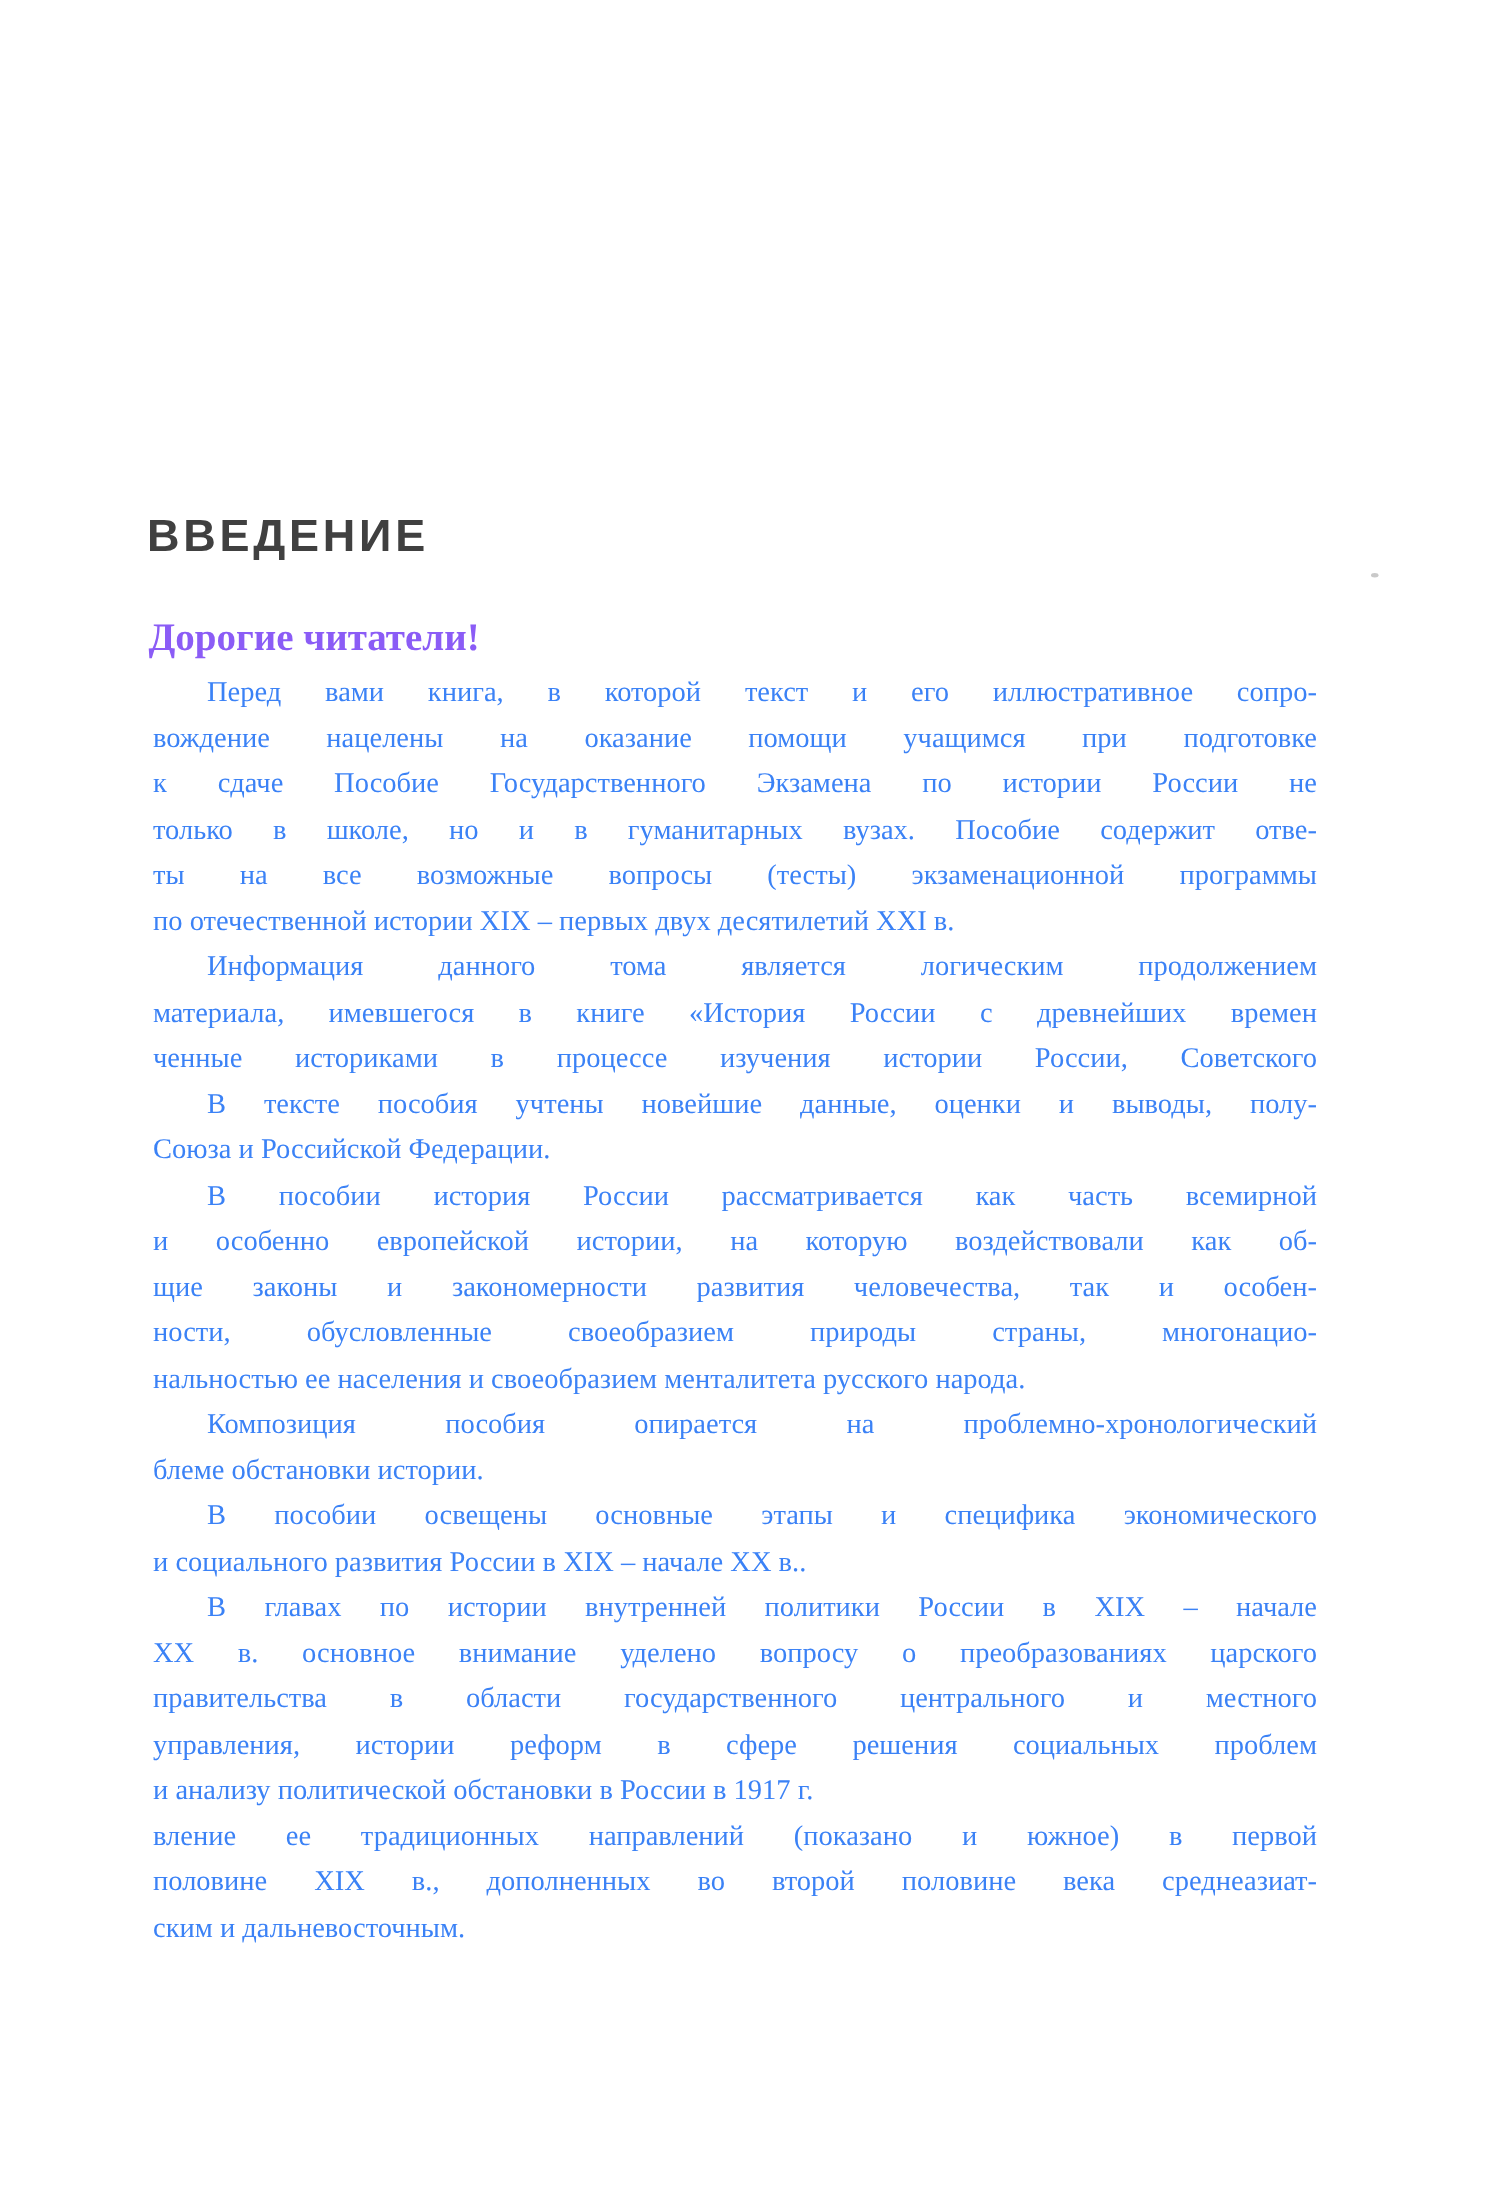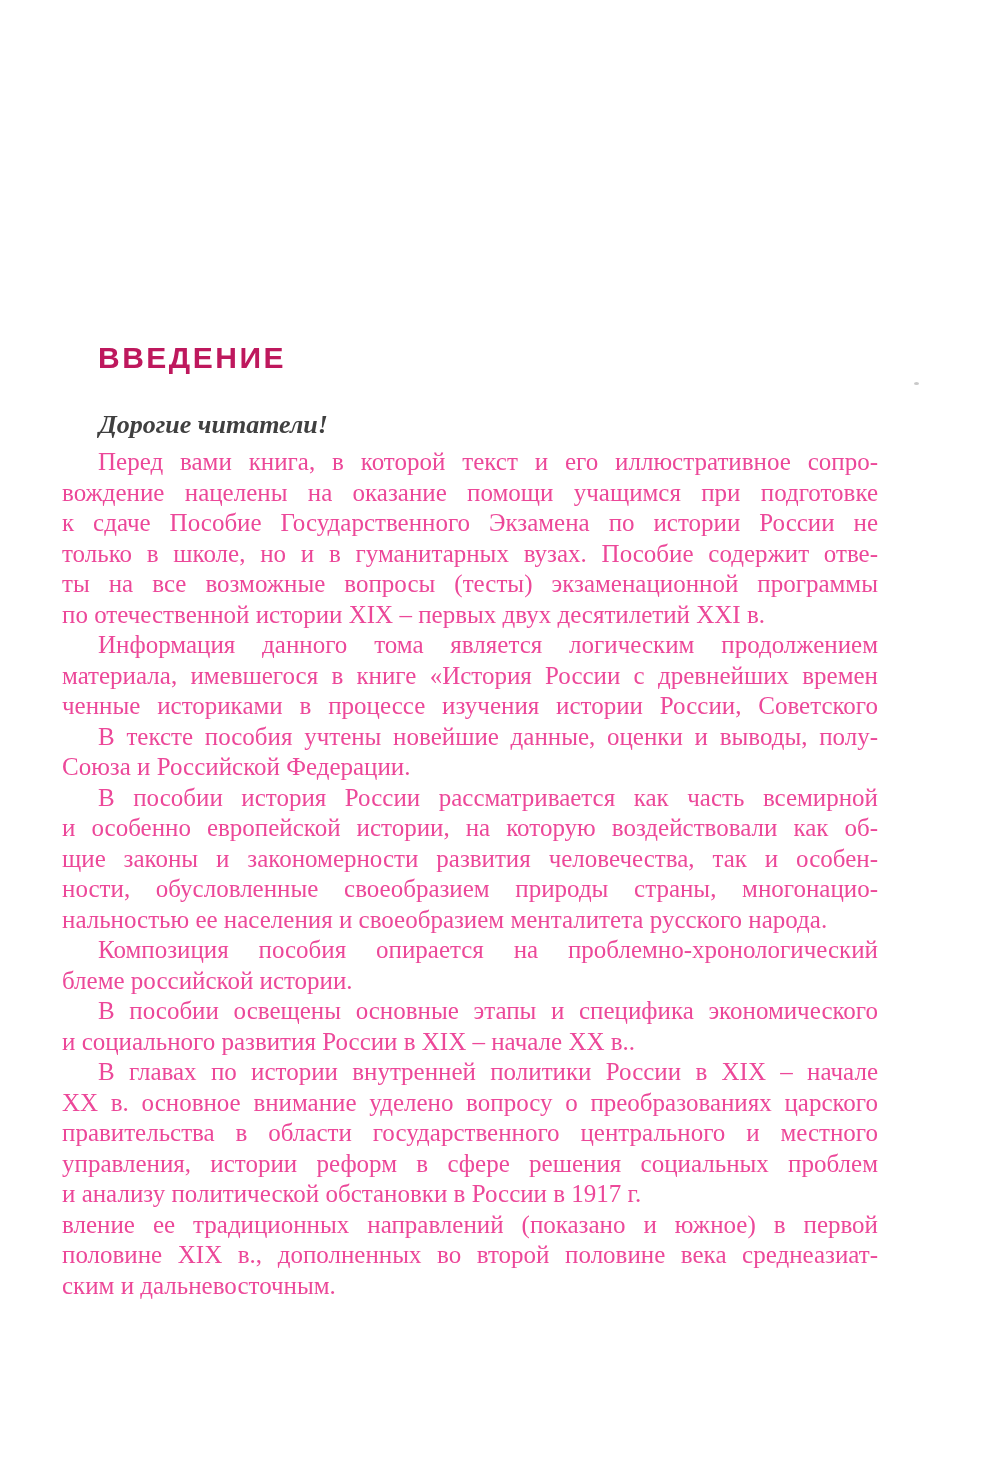--- a/index.html
+++ b/index.html
@@ -21,37 +21,37 @@
     top: 0;
     width: 816px;
   }
   .heading {
     margin: 343px 0 0 36px;
     font-family: "Liberation Sans", sans-serif;
     font-weight: bold;
     font-size: 30px;
     line-height: 30px;
     letter-spacing: 2.5px;
-    color: #be185d;
+    color: #404040;
   }
   .salutation {
     margin: 37px 0 0 0;
     text-indent: 37px;
     font-family: "Liberation Serif", serif;
-    font-style: italic;
     font-weight: bold;
     font-size: 26px;
     line-height: 30px;
-    color: #404040;
+    color: #8b5cf6;
   }
   .body-text {
     margin-top: 7px;
     font-family: "Liberation Serif", serif;
-    font-size: 25px;
-    color: #ec4899;
+    font-size: 19px;
+    color: #3b82f6;
+    margin-left: 40px;
   }
   .line {
     height: 30.5px;
     line-height: 30.5px;
     white-space: nowrap;
     text-align: justify;
     text-align-last: justify;
   }
   .line.last {
     text-align-last: left;
@@ -98,21 +98,21 @@
         </div>
         <div class="paragraph">
           <div class="line first">В пособии история России рассматривается как часть всемирной</div>
           <div class="line">и особенно европейской истории, на которую воздействовали как об-</div>
           <div class="line">щие законы и закономерности развития человечества, так и особен-</div>
           <div class="line">ности, обусловленные своеобразием природы страны, многонацио-</div>
           <div class="line last">нальностью ее населения и своеобразием менталитета русского народа.</div>
         </div>
         <div class="paragraph">
           <div class="line first">Композиция пособия опирается на проблемно-хронологический</div>
-          <div class="line last">блеме российской истории.</div>
+          <div class="line last">блеме обстановки истории.</div>
         </div>
         <div class="paragraph">
           <div class="line first">В пособии освещены основные этапы и специфика экономического</div>
           <div class="line last">и социального развития России в XIX – начале XX  в..</div>
         </div>
         <div class="paragraph">
           <div class="line first">В главах по истории внутренней политики России в XIX – начале</div>
           <div class="line">XX в. основное внимание уделено вопросу о преобразованиях царского</div>
           <div class="line">правительства в области государственного центрального и местного</div>
           <div class="line">управления, истории реформ в сфере решения социальных проблем</div>

